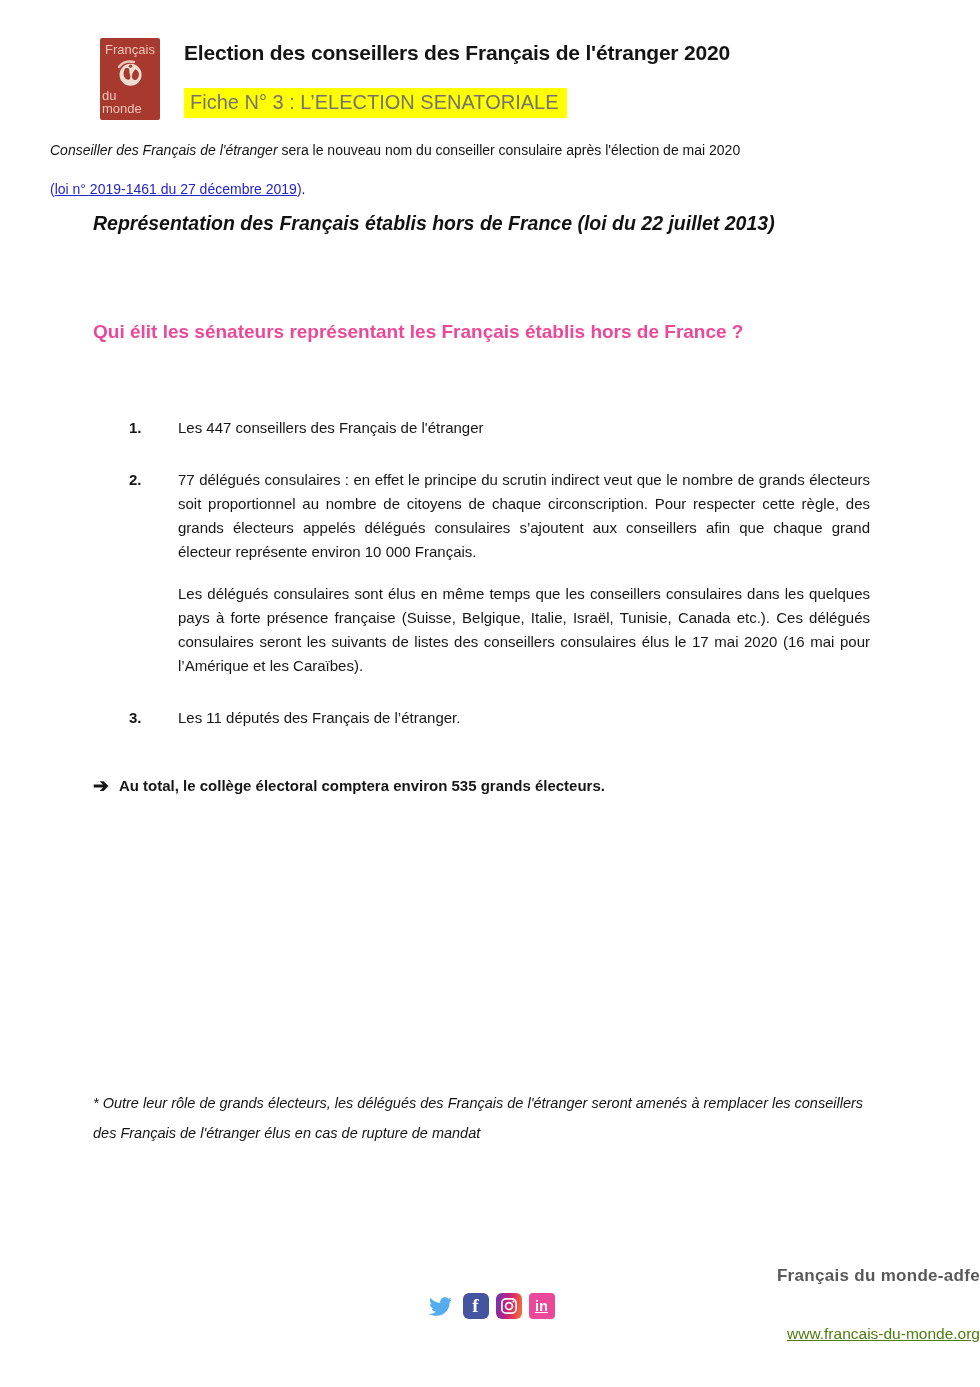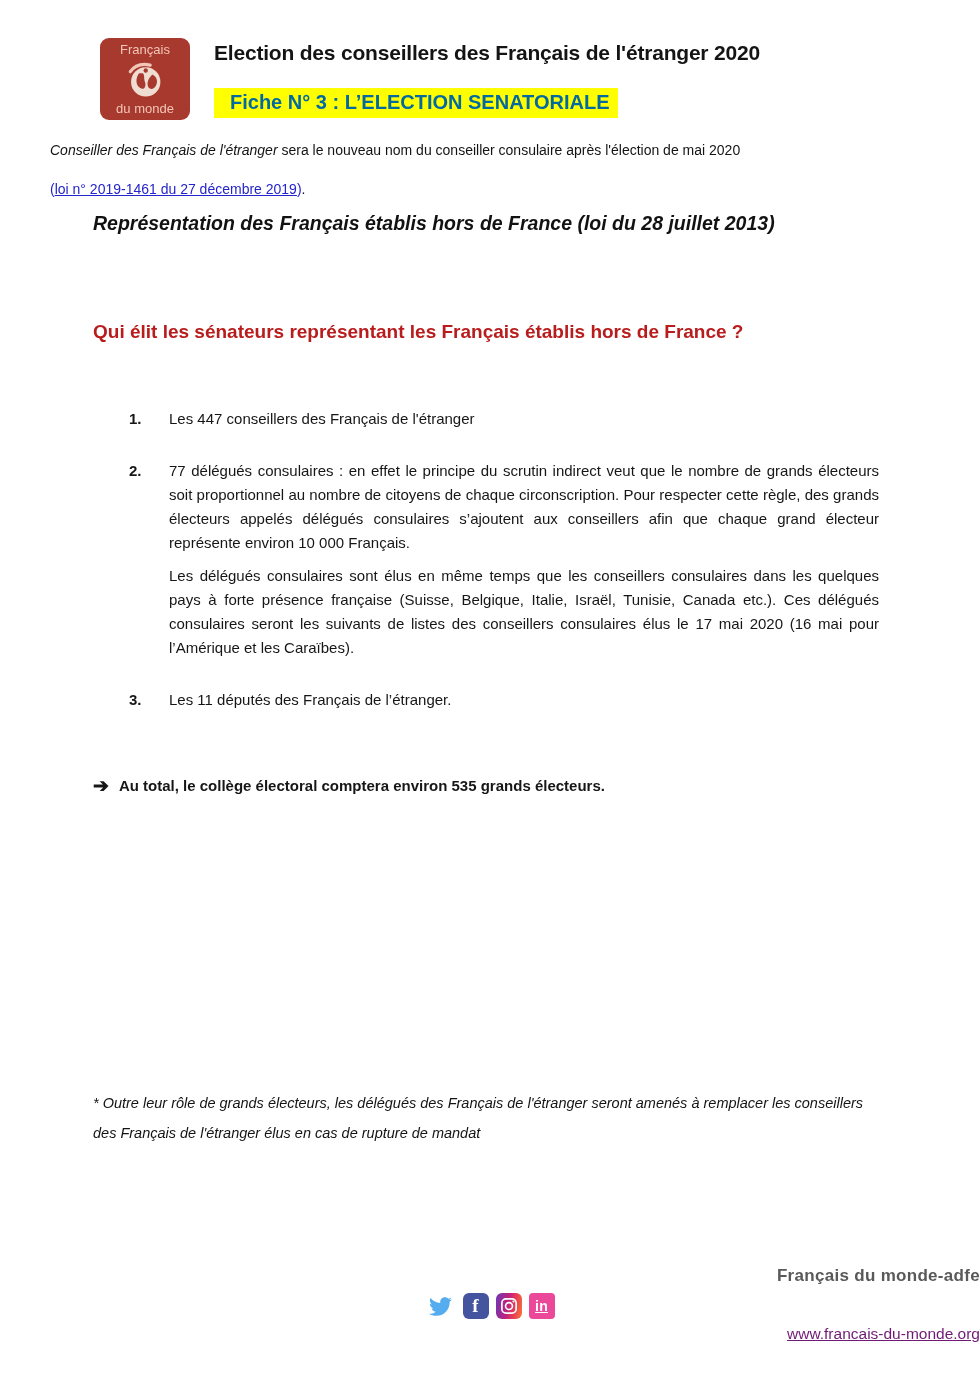--- a/index.html
+++ b/index.html
@@ -4,49 +4,49 @@
 <style>
   html,body{margin:0;padding:0;background:#ffffff;}
   .page{
     position:relative;width:980px;height:1387px;background:#ffffff;
     font-family:"Liberation Sans", sans-serif;color:#161616;overflow:hidden;
   }
 
   
   .header{position:absolute;top:38px;left:100px;display:flex;gap:24px;}
   .logo{
-    width:90px;height:82px;background:#a8392e;border-radius:9px;
+    width:60px;height:82px;background:#a8392e;border-radius:2px;
     display:flex;flex-direction:column;align-items:center;justify-content:space-between;
     padding:5px 2px;box-sizing:border-box;flex:0 0 auto;
   }
   .logo-text{color:#f2c6b6;font-size:13px;line-height:13px;font-weight:400;}
   .logo-globe{width:44px;height:44px;display:block;}
   .header-text{padding-top:3px;}
   .doc-title{margin:0;font-size:21px;font-weight:bold;color:#141414;letter-spacing:-0.2px;white-space:nowrap;}
-  .fiche{display:inline-block;margin-top:23px;background:#ffff00;padding:3px 8px 4px 16px;
-    font-size:20px;font-weight:bold;color:#0369a1;white-space:nowrap;}
+  .fiche{display:inline-block;margin-top:23px;background:#ffff00;padding:3px 8px 4px 6px;
+    font-size:20px;font-weight:normal;color:#737373;white-space:nowrap;}
 
   
   .intro{position:absolute;top:141px;left:50px;right:50px;text-align:left;font-size:14px;line-height:19px;color:#141414;}
   .intro em{font-style:italic;}
   .intro .line2{margin-top:20px;}
   .doc-link{color:#2424cc;text-decoration:underline;cursor:pointer;}
   .paren{color:#2424cc;text-decoration:none;}
   .after-dot{color:#141414;}
 
   
   .h-rep{position:absolute;top:212px;left:93px;font-size:19.5px;font-weight:bold;font-style:italic;color:#121212;white-space:nowrap;}
-  .h-question{position:absolute;top:321px;left:93px;font-size:19px;font-weight:bold;color:#b91c1c;white-space:nowrap;}
+  .h-question{position:absolute;top:321px;left:93px;font-size:19px;font-weight:bold;color:#ec4899;white-space:nowrap;}
 
   
   .num-list{position:absolute;top:398px;left:93px;width:795px;font-size:15px;line-height:24px;}
   .num-item{position:relative;padding-left:67px;margin-bottom:28px;text-align:justify;}
   .num-item:last-child{margin-bottom:0;}
   .num-item .num{position:absolute;left:36px;top:0;font-weight:bold;}
-  .num-item p{margin:9px;}
+  .num-item p{margin:18px;}
   .num-item p + p{margin-top:9px;}
 
   
   .summary{position:absolute;top:776px;left:93px;font-size:15px;font-weight:bold;display:flex;align-items:center;gap:10px;}
   .summary .arrow{font-size:19px;line-height:1;}
 
   
   .footnote{position:absolute;top:1088px;left:93px;width:793px;font-style:italic;
     font-size:14.5px;line-height:30px;color:#141414;}
 
@@ -54,21 +54,21 @@
   .footer{position:absolute;top:1266px;left:0;width:100%;text-align:right;}
   .brand{font-size:17px;font-weight:bold;color:#595959;letter-spacing:0.3px;}
   .social{margin-top:6px;display:flex;justify-content:center;align-items:center;gap:7px;height:28px;}
   .icon-box{width:26px;height:26px;border-radius:6px;color:#ffffff;display:flex;align-items:center;
     justify-content:center;font-weight:bold;cursor:pointer;box-sizing:border-box;}
   .tw-box{width:30px;height:26px;display:flex;align-items:center;justify-content:center;cursor:pointer;}
   .fb{background:#44549f;font-size:19px;font-family:"Liberation Serif", serif;}
   .ig{background:linear-gradient(100deg,#6a38b3 0%,#c02180 45%,#e93e53 70%,#f77737 100%);}
   .lk{background:#ec4899;border-radius:4px;font-size:14px;letter-spacing:0.2px;text-decoration:underline;}
   .footer-url{margin-top:5px;}
-  .footer-url a{color:#701a75;text-decoration:underline;font-size:15.5px;cursor:pointer;}
+  .footer-url a{color:#4d7c0f;text-decoration:underline;font-size:15.5px;cursor:pointer;}
 </style>
 </head>
 <body>
 
 <div class="page">
 
   <div class="header">
     <div class="logo">
       <div class="logo-text">Français</div>
       <svg class="logo-globe" viewBox="0 0 60 60">
@@ -84,21 +84,21 @@
       <h1 class="doc-title">Election des conseillers des Français de l'étranger 2020</h1>
       <div class="fiche">Fiche N° 3 : L’ELECTION SENATORIALE</div>
     </div>
   </div>
 
   <div class="intro">
     <div><em>Conseiller des Français de l'étranger</em><span> sera le nouveau nom du conseiller consulaire après l'élection de mai 2020</span></div>
     <div class="line2"><span class="paren">(</span><a class="doc-link">loi n° 2019-1461 du 27 décembre 2019</a><span class="paren">)</span><span class="after-dot">.</span></div>
   </div>
 
-  <div class="h-rep">Représentation des Français établis hors de France (loi du 28 juillet 2013)</div>
+  <div class="h-rep">Représentation des Français établis hors de France (loi du 22 juillet 2013)</div>
   <div class="h-question">Qui élit les sénateurs représentant les Français établis hors de France ?</div>
 
   <div class="num-list">
     <div class="num-item">
       <span class="num">1.</span>
       <p>Les 447 conseillers des Français de l'étranger</p>
     </div>
     <div class="num-item">
       <span class="num">2.</span>
       <p>77 délégués consulaires : en effet le principe du scrutin indirect veut que le nombre de grands électeurs soit proportionnel au nombre de citoyens de chaque circonscription. Pour respecter cette règle, des grands électeurs appelés délégués consulaires s’ajoutent aux conseillers afin que chaque grand électeur représente environ 10 000 Français.</p>

